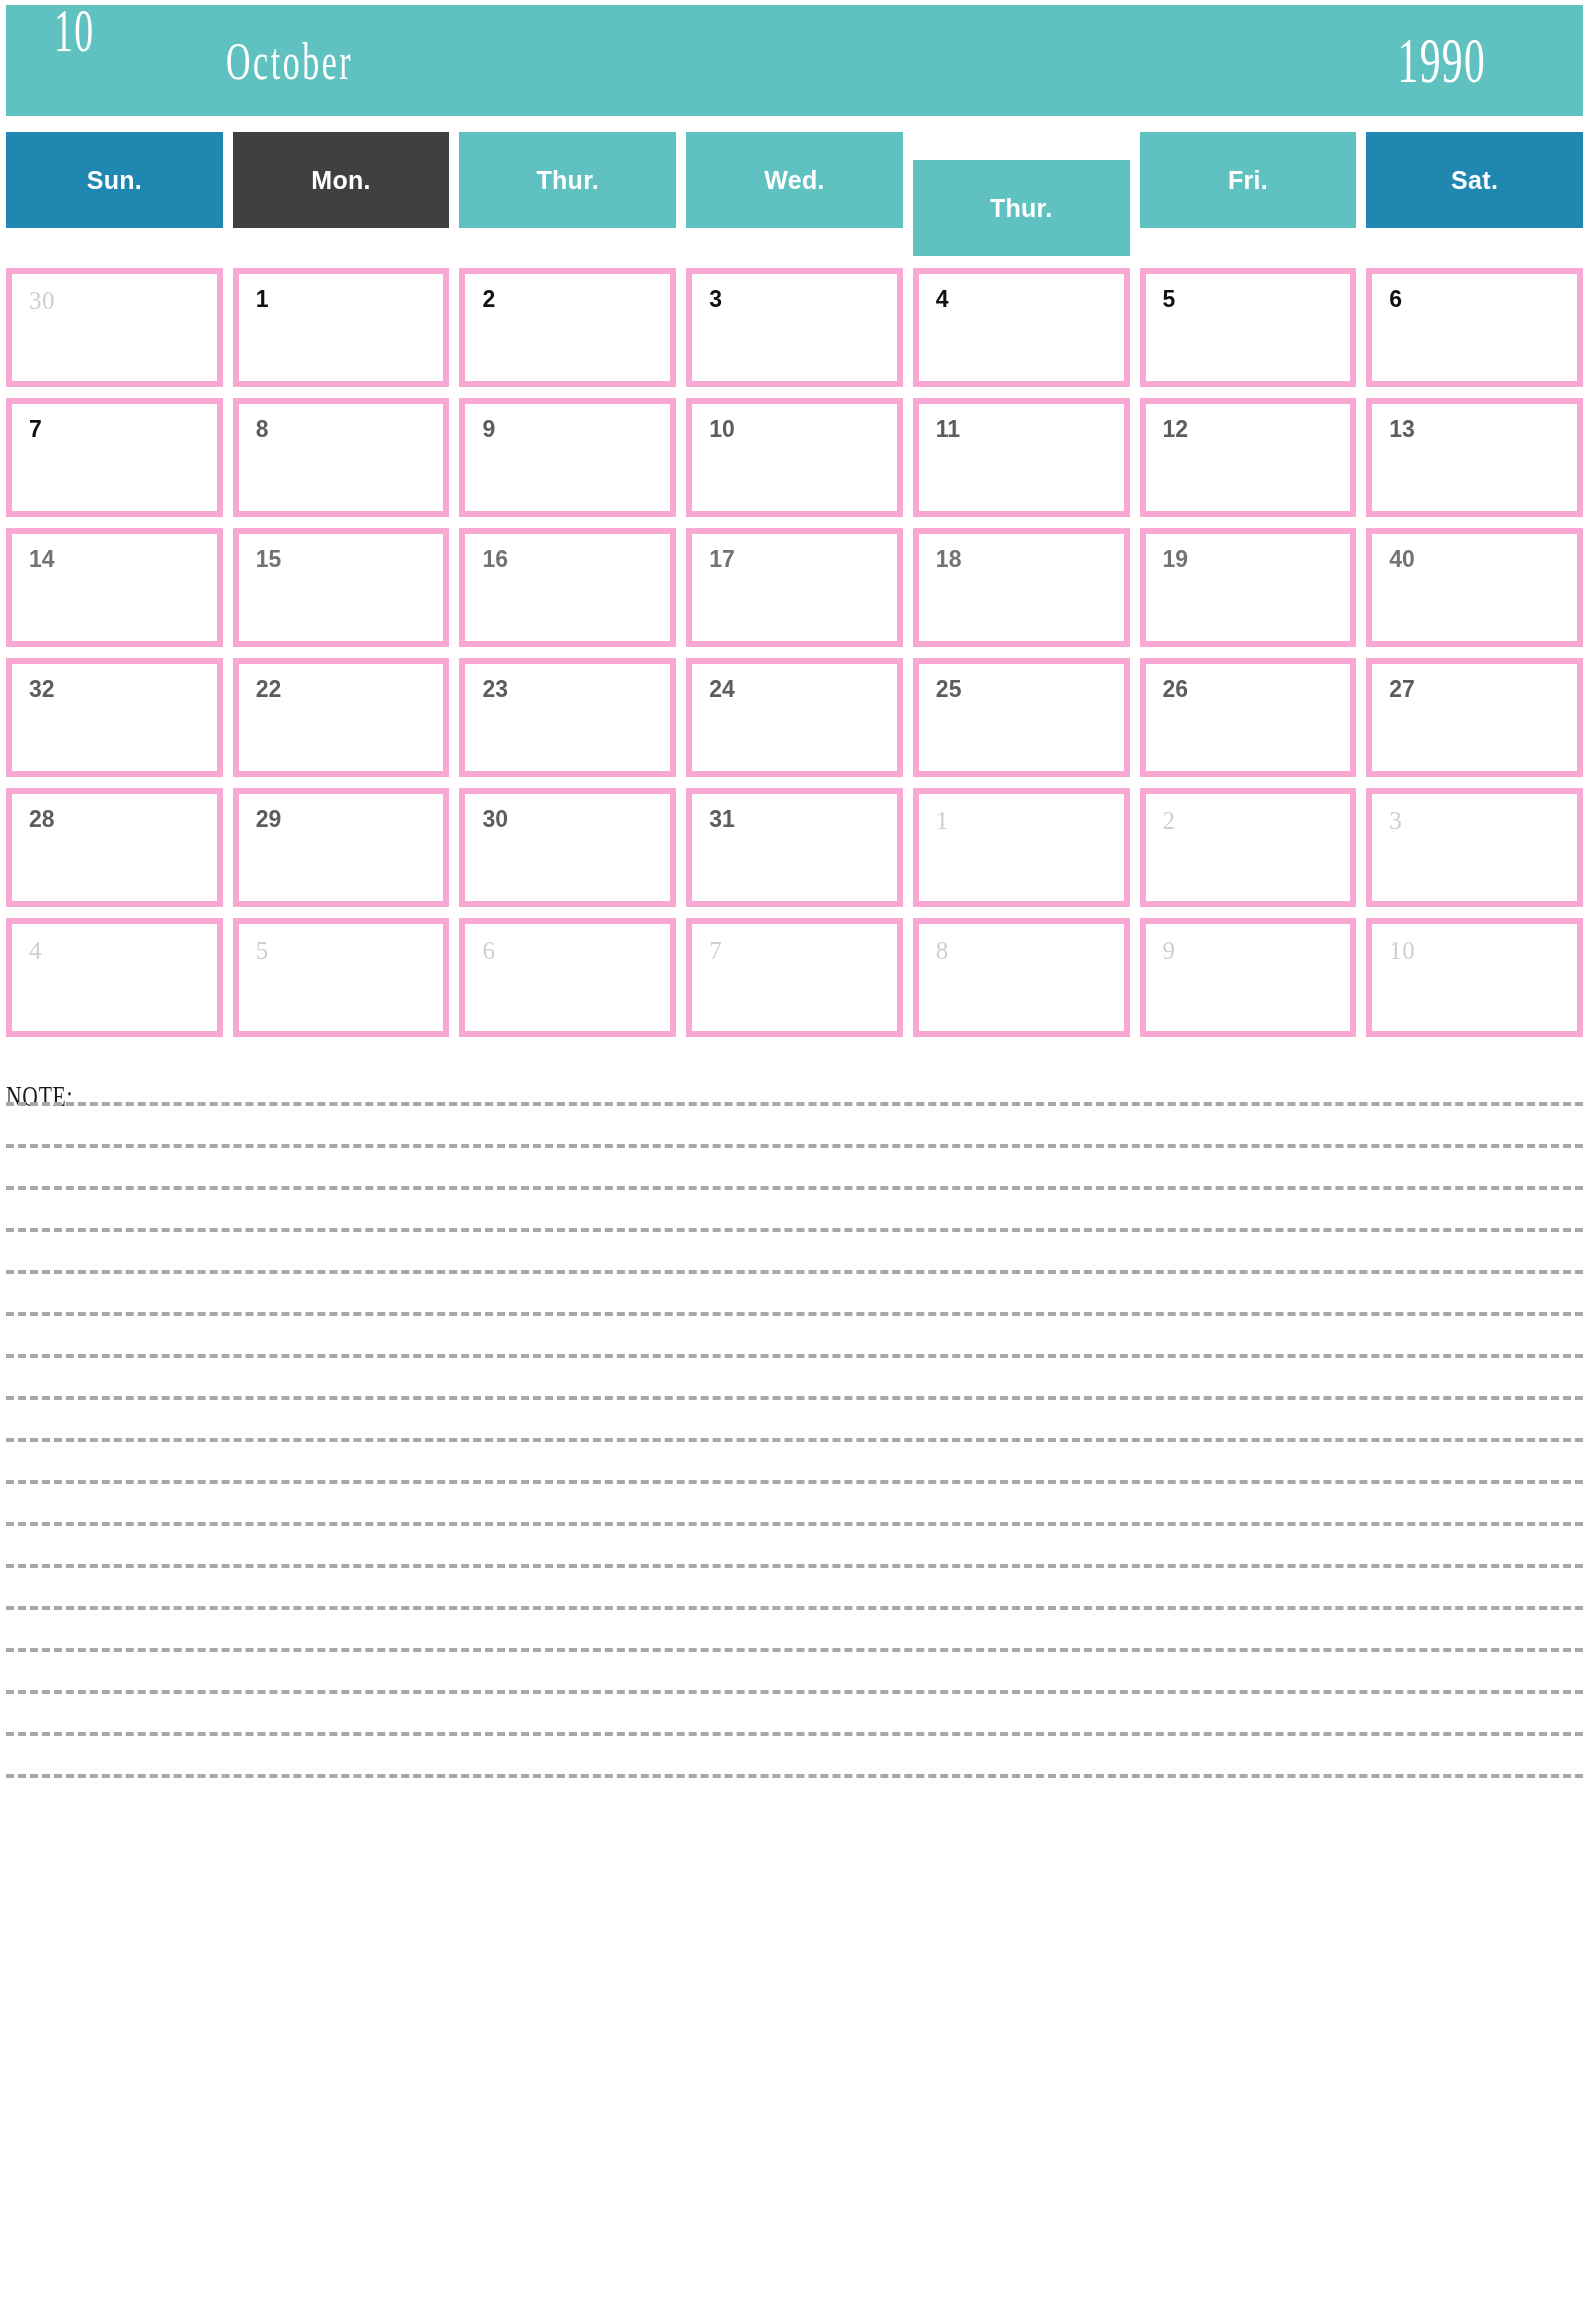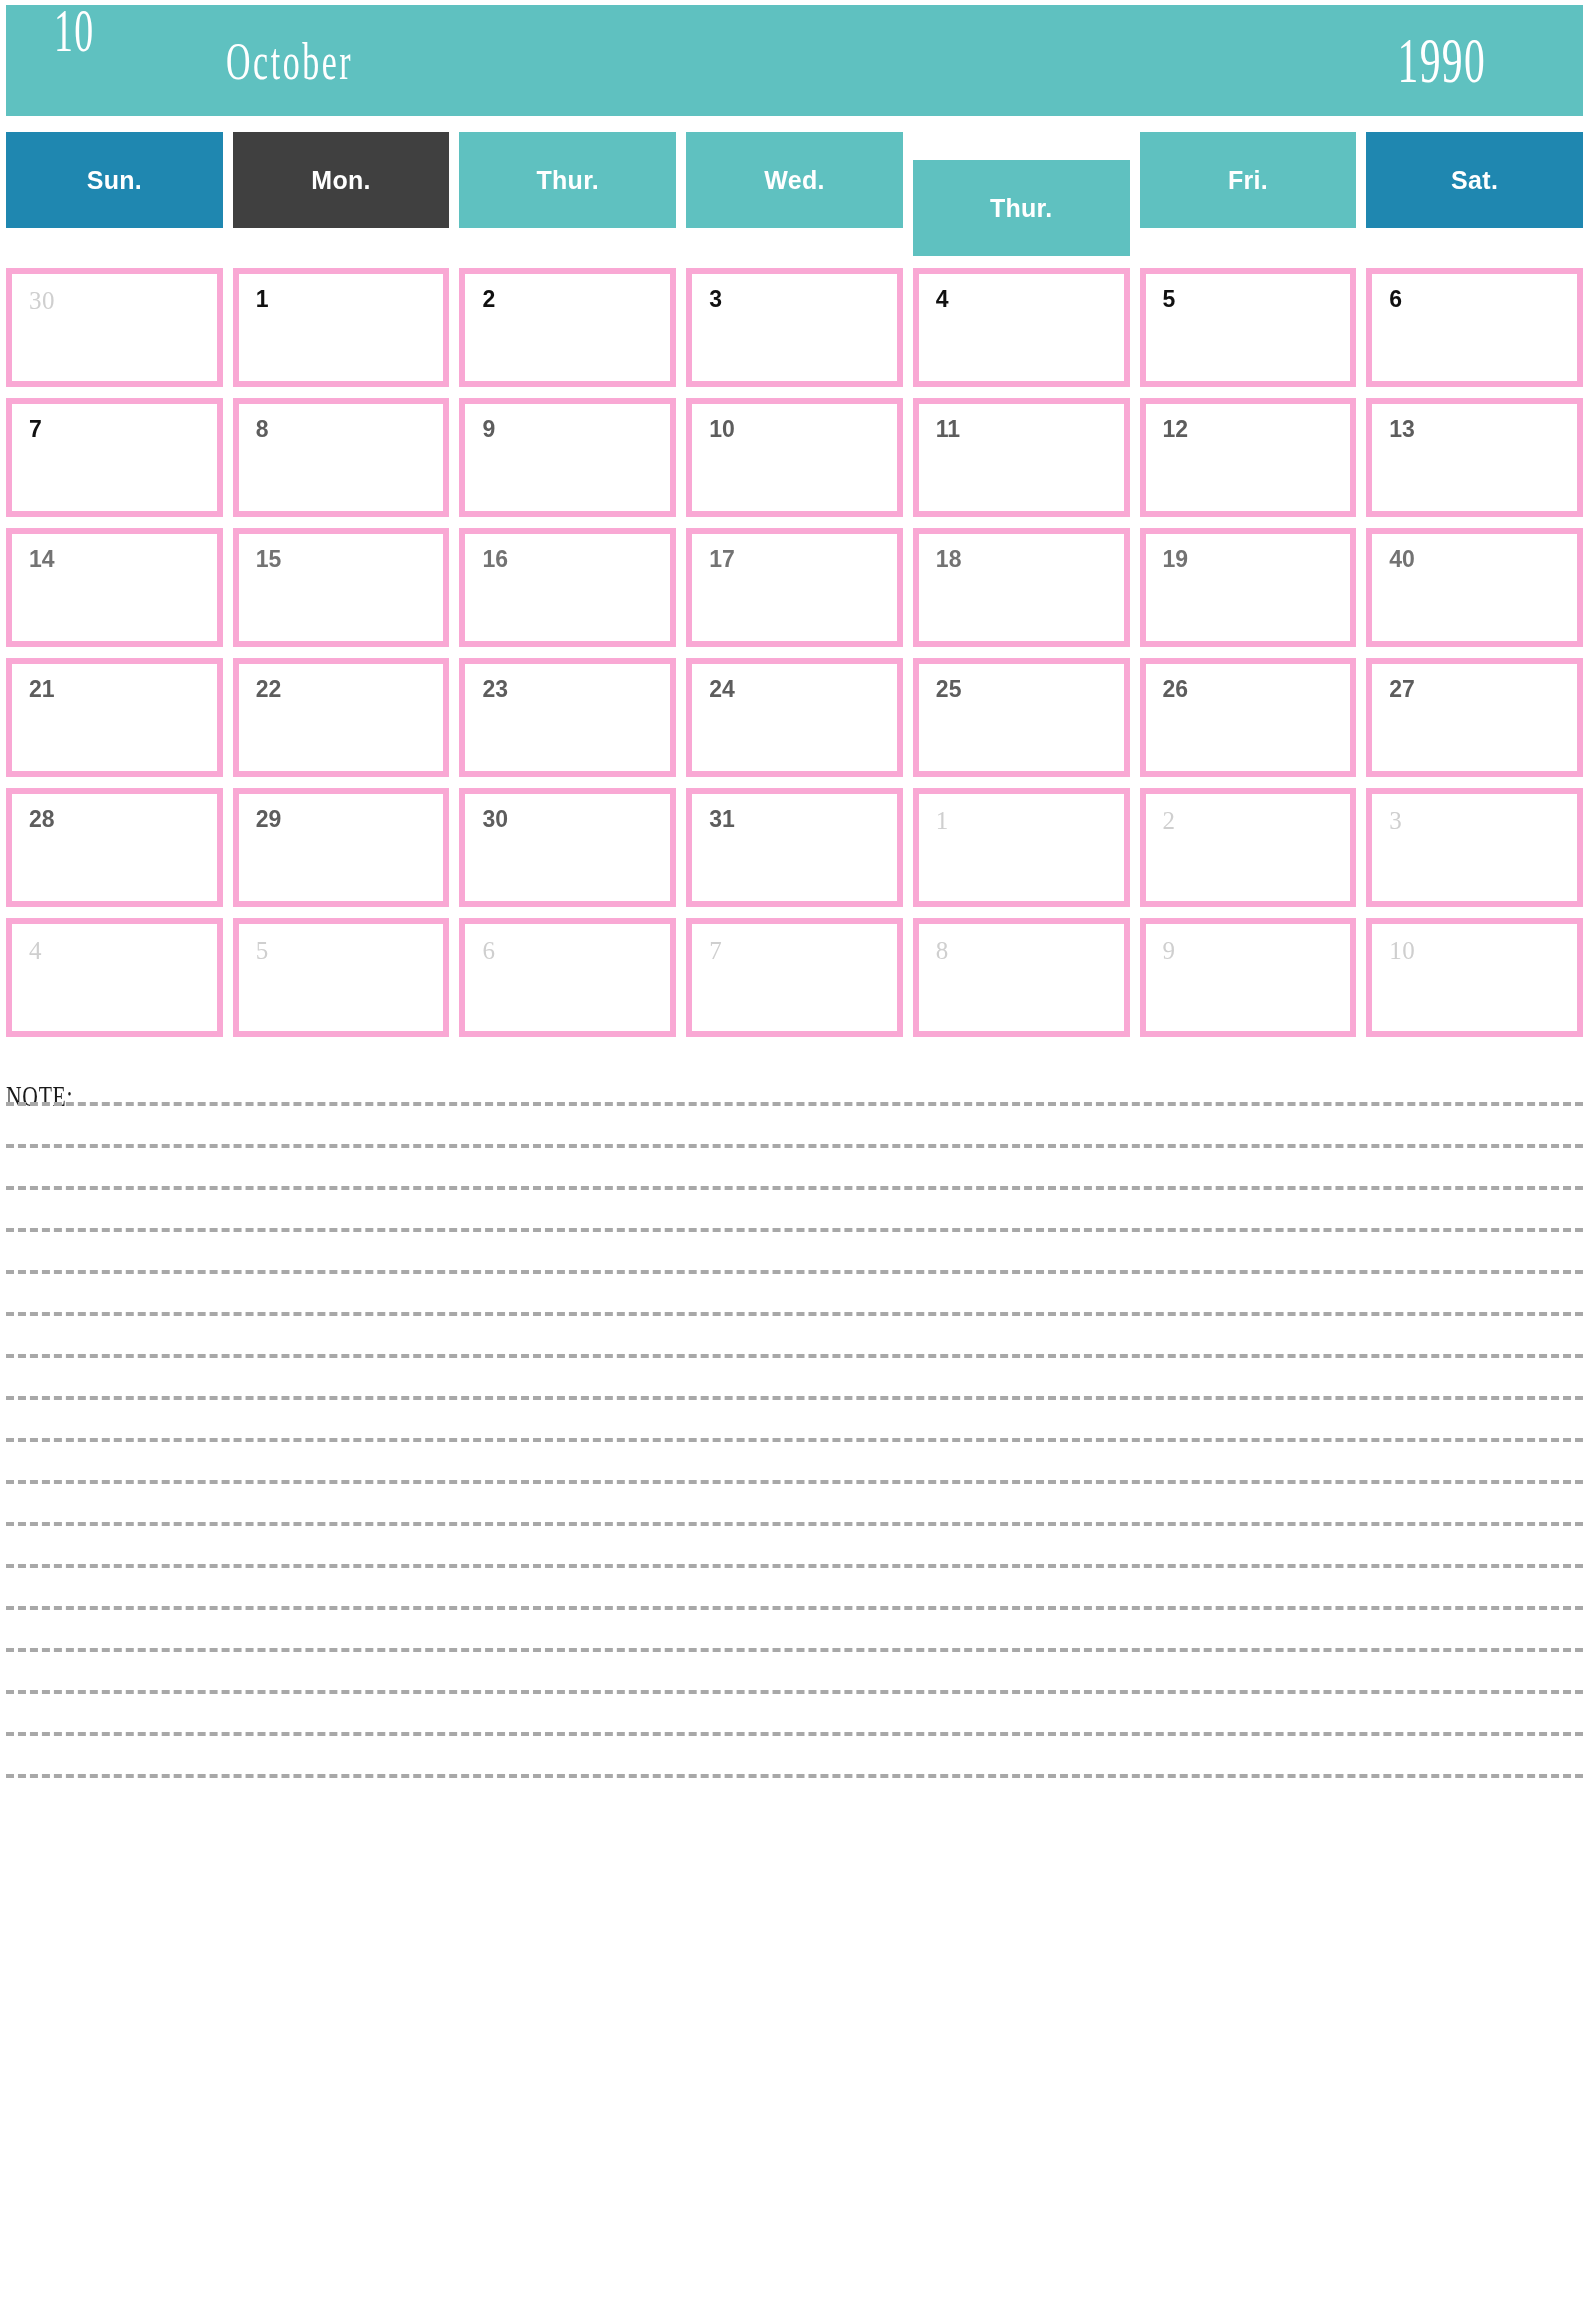--- a/index.html
+++ b/index.html
@@ -303,21 +303,21 @@
           </div>
           <div class="day-cell">
             <div class="day-num">19</div>
           </div>
           <div class="day-cell">
             <div class="day-num">40</div>
           </div>
         </div>
         <div class="week-row">
           <div class="day-cell">
-            <div class="day-num cur-mid">21</div>
+            <div class="day-num cur-mid">32</div>
           </div>
           <div class="day-cell">
             <div class="day-num cur-mid">22</div>
           </div>
           <div class="day-cell">
             <div class="day-num cur-mid">23</div>
           </div>
           <div class="day-cell">
             <div class="day-num cur-mid">24</div>
           </div>

